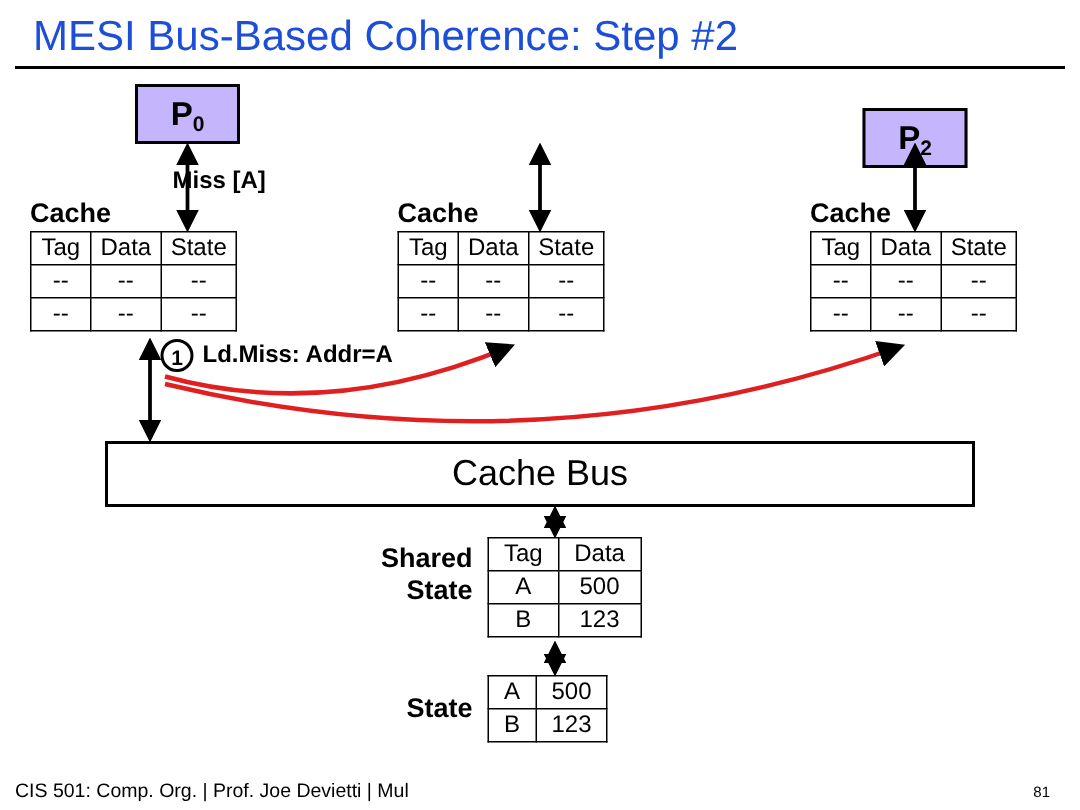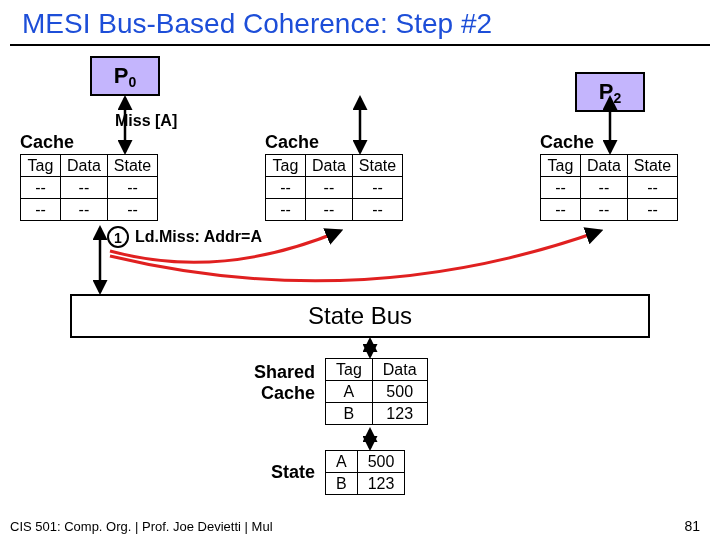--- a/index.html
+++ b/index.html
@@ -109,21 +109,21 @@
 
   .footer {
     position: absolute;
     left: 10px; bottom: 6px;
     font-size: 13px;
     color: #000;
   }
   .slidenum {
     position: absolute;
     right: 20px; bottom: 6px;
-    font-size: 14px;
+    font-size: 10px;
   }
 
   
   svg.overlay {
     position: absolute;
     left: 0; top: 0;
     width: 720px; height: 480px;
     pointer-events: none;
   }
 </style>
@@ -201,24 +201,24 @@
           <td>--</td>
           <td>--</td>
           <td>--</td>
         </tr>
   </tbody>
     </table>
 
   <div class="step-circle" style="left:107px; top:170px;">1</div>
   <div class="action-label" style="left:135px; top:172px;">Ld.Miss: Addr=A</div>
 
-  <div class="shared-bus" style="top:238px;">State Bus</div>
+  <div class="shared-bus" style="top:238px;">Cache Bus</div>
 
   <div class="mem-label" style="left:175px; top:306px; white-space:pre-line;">Shared
-Cache</div>
+State</div>
   <table class="mem-table" style="left:325px; top:302px;">
     <tbody>
         <tr>
           <th>Tag</th>
           <th>Data</th>
         </tr>
     <tr>
           <td>A</td>
           <td>500</td>
         </tr>

